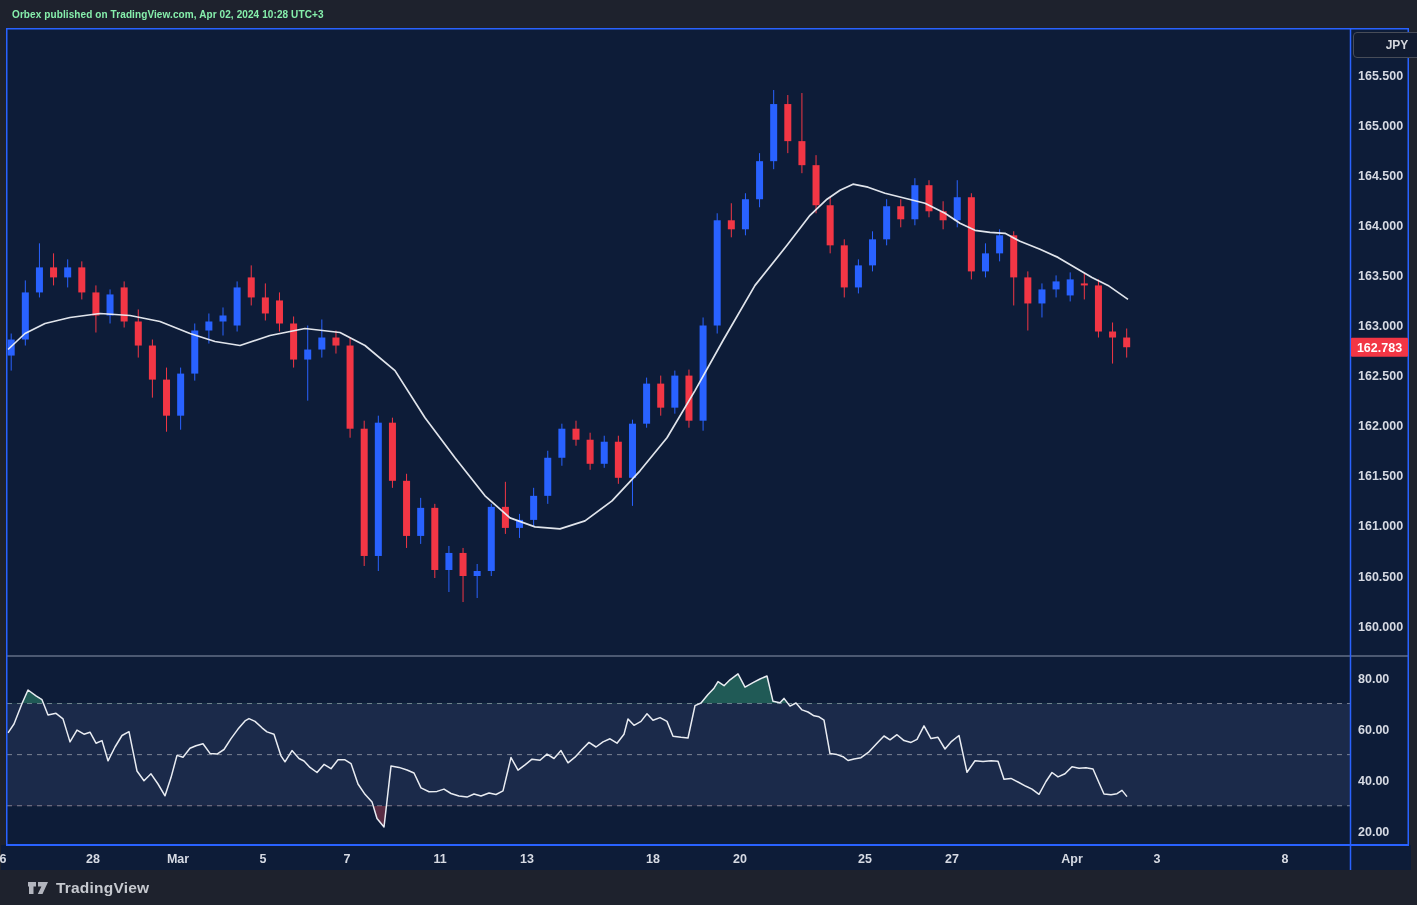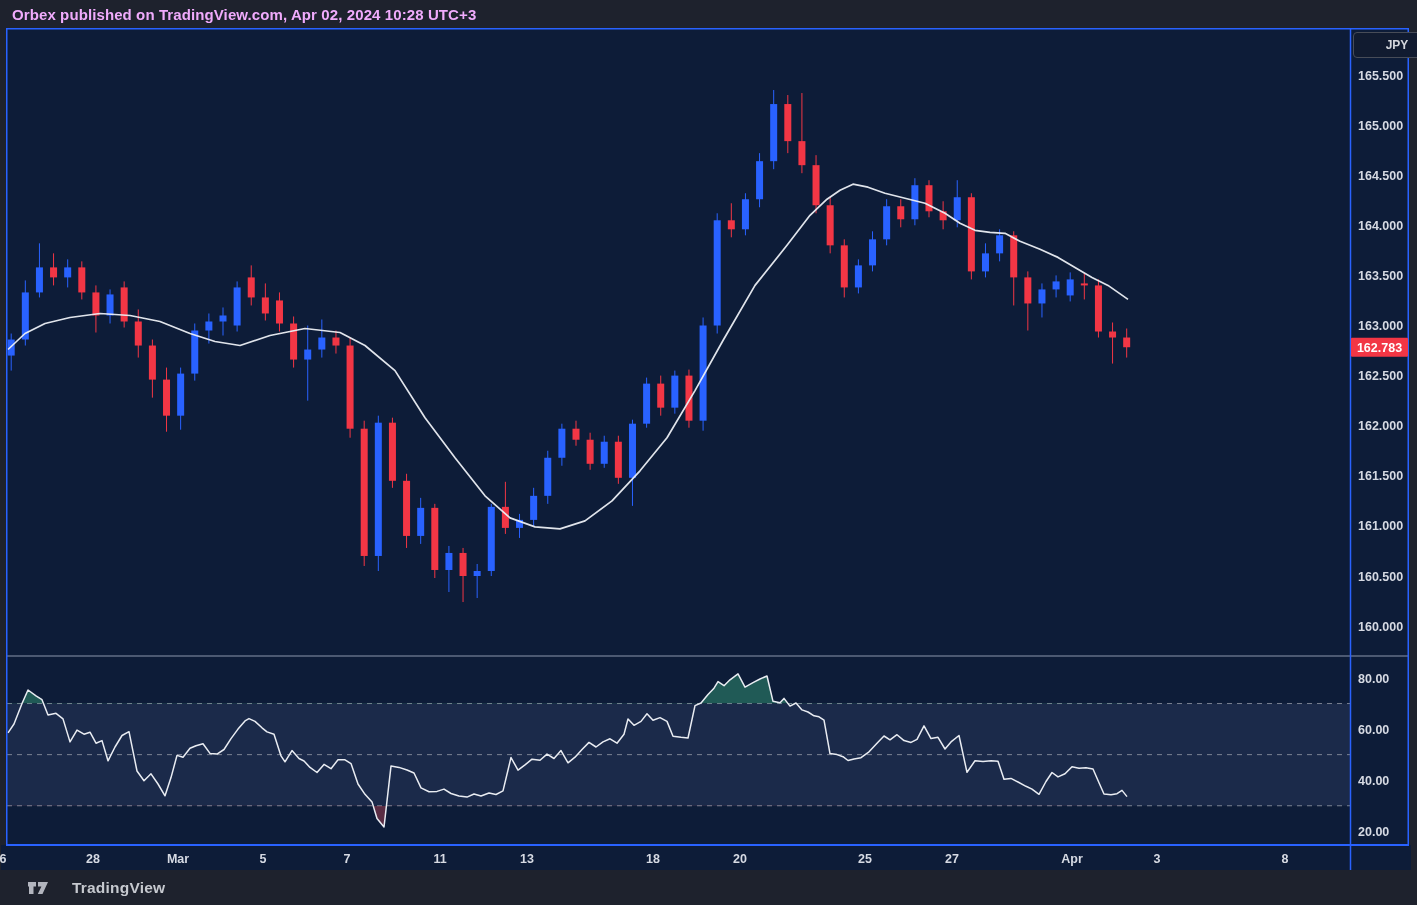--- a/index.html
+++ b/index.html
@@ -8,42 +8,42 @@
     background:#1e222d;
     font-family:"Liberation Sans", sans-serif;
     overflow:hidden;
     position:relative;
   }
   .header-bar{
     position:absolute;left:0;top:0;width:1417px;height:28px;
     background:#1e222d;display:flex;align-items:center;
   }
   .publish-info{
-    margin-left:12px;color:#f0abfc;font-size:15px;font-weight:700;letter-spacing:.1px;
+    margin-left:12px;color:#86efac;font-size:10px;font-weight:700;letter-spacing:.1px;
   }
   .chart-wrap{
     position:absolute;left:0;top:28px;width:1411px;height:842px;
   }
   #chart-svg{display:block;overflow:visible;}
   .ax-label{font:600 12.5px "Liberation Sans", sans-serif;fill:#d6dae3;}
   .date-label{font:600 12.5px "Liberation Sans", sans-serif;fill:#d6dae3;}
   .price-chip-text{font:700 12.5px "Liberation Sans", sans-serif;fill:#ffffff;}
   .currency-badge{
     position:absolute;left:1353px;top:4px;width:46px;height:24px;
     border:1px solid #474c58;border-radius:4px;background:#111b30;
     color:#d4d7dd;font-size:12px;font-weight:700;
     display:flex;align-items:center;justify-content:center;padding-left:20px;
   }
   .overlay{position:absolute;background:transparent;}
   .footer-bar{
     position:absolute;left:0;top:870px;width:1417px;height:35px;
     background:#1e222d;display:flex;align-items:center;
   }
   .tv-logo{margin-left:28px;display:flex;align-items:center;}
-  .brand-text{margin-left:23px;color:#c6c9cf;font-size:15.5px;font-weight:600;letter-spacing:.2px;}
+  .brand-text{margin-left:7px;color:#c6c9cf;font-size:15.5px;font-weight:600;letter-spacing:.2px;}
 </style>
 </head>
 <body>
 
 <div class="header-bar">
   <div class="publish-info">Orbex published on TradingView.com, Apr 02, 2024 10:28 UTC+3</div>
 </div>
 
 <div class="chart-wrap">
   <svg id="chart-svg" width="1411" height="842">

